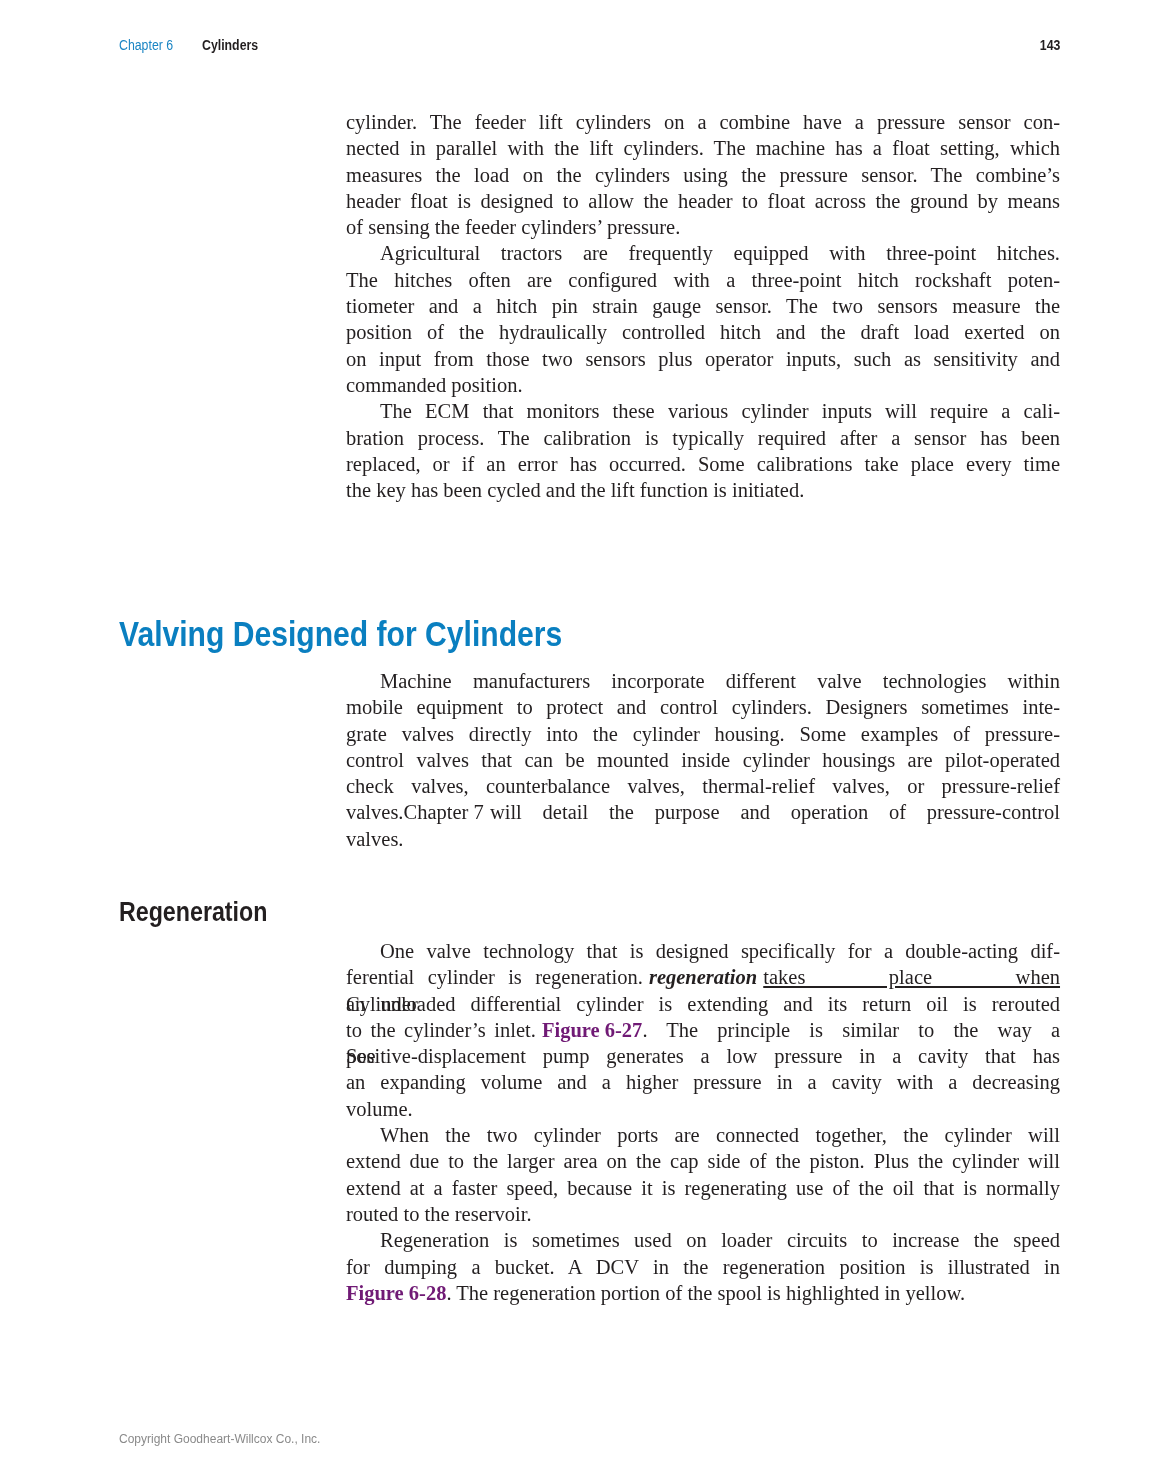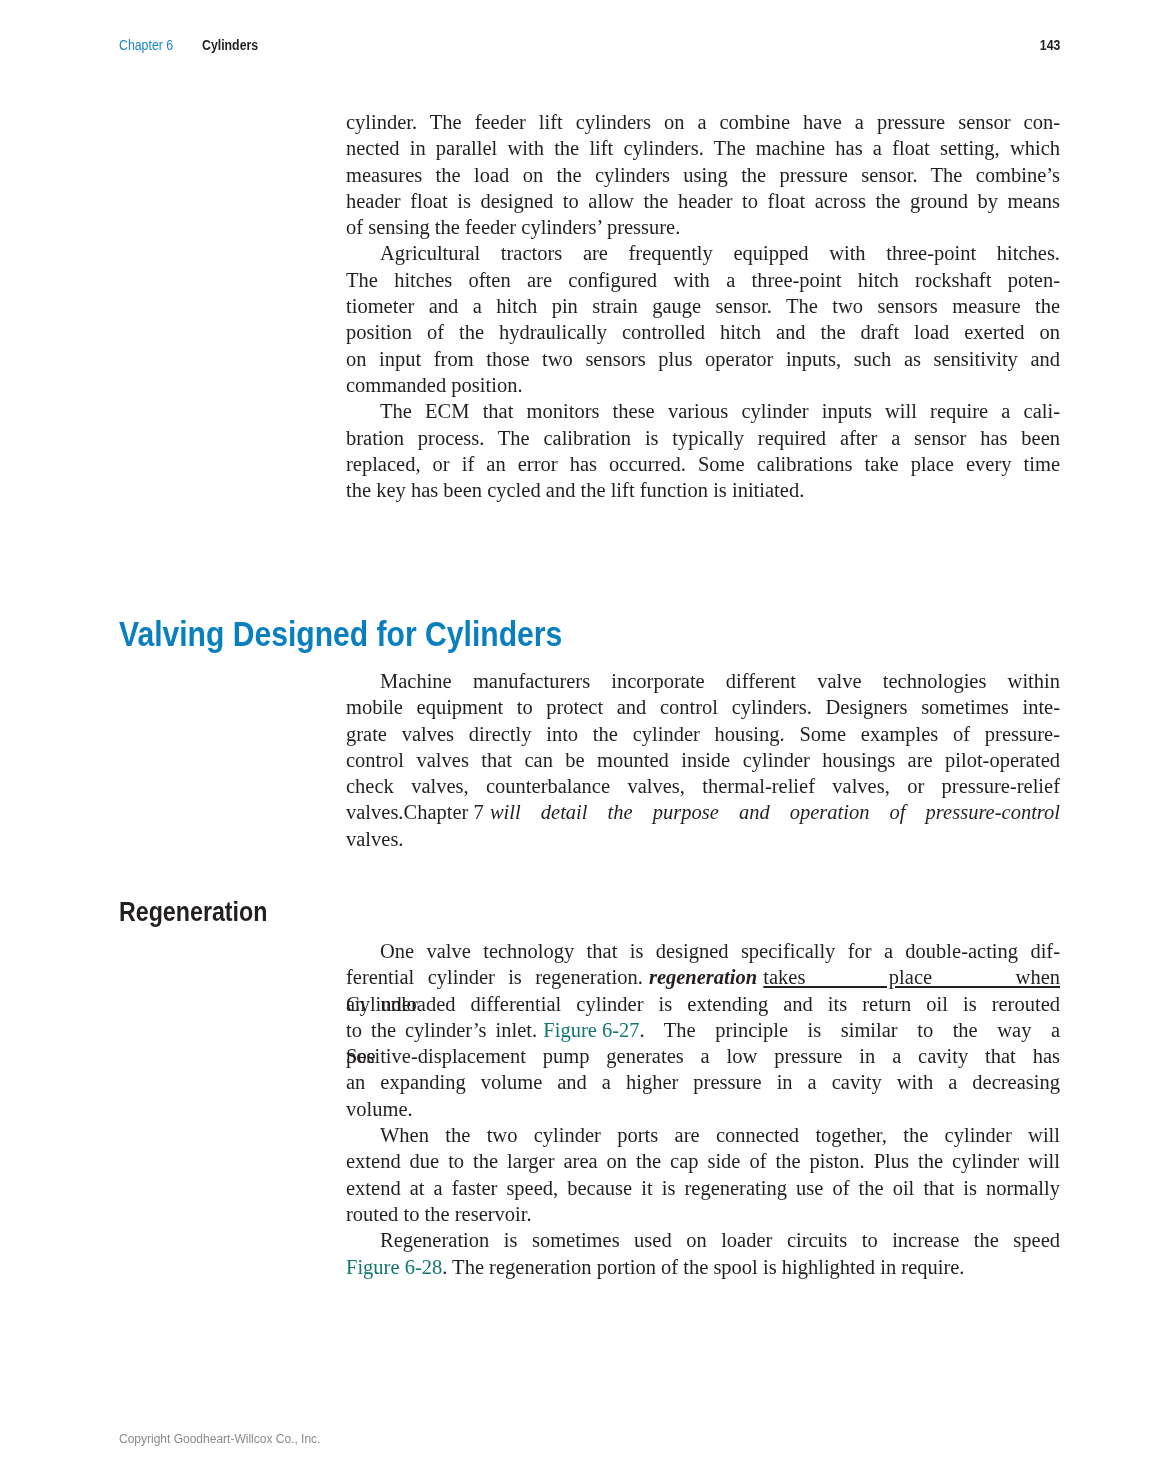--- a/index.html
+++ b/index.html
@@ -10,21 +10,21 @@
   .rh-title { position: absolute; left: 83px; top: 0; color: #231f20; font-weight: bold; transform: scaleX(0.88); transform-origin: left; }
   .rh-page { position: absolute; right: 0; top: 0; color: #231f20; font-weight: bold; transform: scaleX(0.88); transform-origin: right; }
 
   .body-col { position: absolute; left: 346px; width: 714px;
     font-family: "Liberation Serif", serif; font-size: 20.5px; color: #231f20; }
   .para { margin: 0; }
   .line { display: block; height: 26.3px; line-height: 26.3px; text-align: justify; text-align-last: justify; white-space: nowrap; overflow: visible; }
   .line.last { text-align-last: left; }
   .line.indent { text-indent: 34px; }
   .jline { display: flex; justify-content: space-between; height: 26.3px; line-height: 26.3px; white-space: pre; }
-  .xref { color: #0f766e; font-weight: normal; }
+  .xref { color: #701a75; font-weight: bold; }
   .bold { font-weight: normal; }
   .bi { font-weight: bold; font-style: italic; }
 
   .h1 { position: absolute; left: 119px; top: 614px; font-family: "Liberation Sans", sans-serif;
     font-size: 35px; font-weight: bold; color: #0a7fc0; transform: scaleX(0.86); transform-origin: left; white-space: nowrap; }
   .h2 { position: absolute; left: 119px; top: 897px; font-family: "Liberation Sans", sans-serif;
     font-size: 27px; font-weight: bold; color: #231f20; transform: scaleX(0.86); transform-origin: left; white-space: nowrap; }
   .footer { position: absolute; left: 119px; top: 1432px; font-family: "Liberation Sans", sans-serif;
     font-size: 12px; color: #8a8a8a; }
 </style>
@@ -66,21 +66,21 @@
 <div class="body-col" style="top:668px;">
   <div class="para">
     <span class="line indent">Machine manufacturers incorporate different valve technologies within</span>
     <span class="line">mobile equipment to protect and control cylinders. Designers sometimes inte-</span>
     <span class="line">grate valves directly into the cylinder housing. Some examples of pressure-</span>
     <span class="line">control valves that can be mounted inside cylinder housings are pilot-operated</span>
     <span class="line">check valves, counterbalance valves, thermal-relief valves, or pressure-relief</span>
     <span class="jline">
       <span>valves.</span>
       <span class="bold">Chapter 7</span>
-      <span style="flex:1; text-align:justify; text-align-last:justify; padding-left:0.3em; white-space:normal;font-style:italic;">will detail the purpose and operation of pressure-control</span>
+      <span style="flex:1; text-align:justify; text-align-last:justify; padding-left:0.3em; white-space:normal;">will detail the purpose and operation of pressure-control</span>
     </span>
     <span class="line last">valves.</span>
   </div>
 </div>
 
 <div class="h2">Regeneration</div>
 
 <div class="body-col" style="top:938px;">
   <div class="para">
     <span class="line indent">One valve technology that is designed specifically for a double-acting dif-</span>
@@ -100,17 +100,18 @@
     <span class="line last">volume.</span>
   </div>
   <div class="para">
     <span class="line indent">When the two cylinder ports are connected together, the cylinder will</span>
     <span class="line">extend due to the larger area on the cap side of the piston. Plus the cylinder will</span>
     <span class="line">extend at a faster speed, because it is regenerating use of the oil that is normally</span>
     <span class="line last">routed to the reservoir.</span>
   </div>
   <div class="para">
     <span class="line indent">Regeneration is sometimes used on loader circuits to increase the speed</span>
-    <span class="line last"><span class="xref">Figure 6-28</span><span>. The regeneration portion of the spool is highlighted in require.</span></span>
+    <span class="line">for dumping a bucket. A DCV in the regeneration position is illustrated in</span>
+    <span class="line last"><span class="xref">Figure 6-28</span><span>. The regeneration portion of the spool is highlighted in yellow.</span></span>
   </div>
 </div>
 
 <div class="footer">Copyright Goodheart-Willcox Co., Inc.</div>
 
 </body></html>

